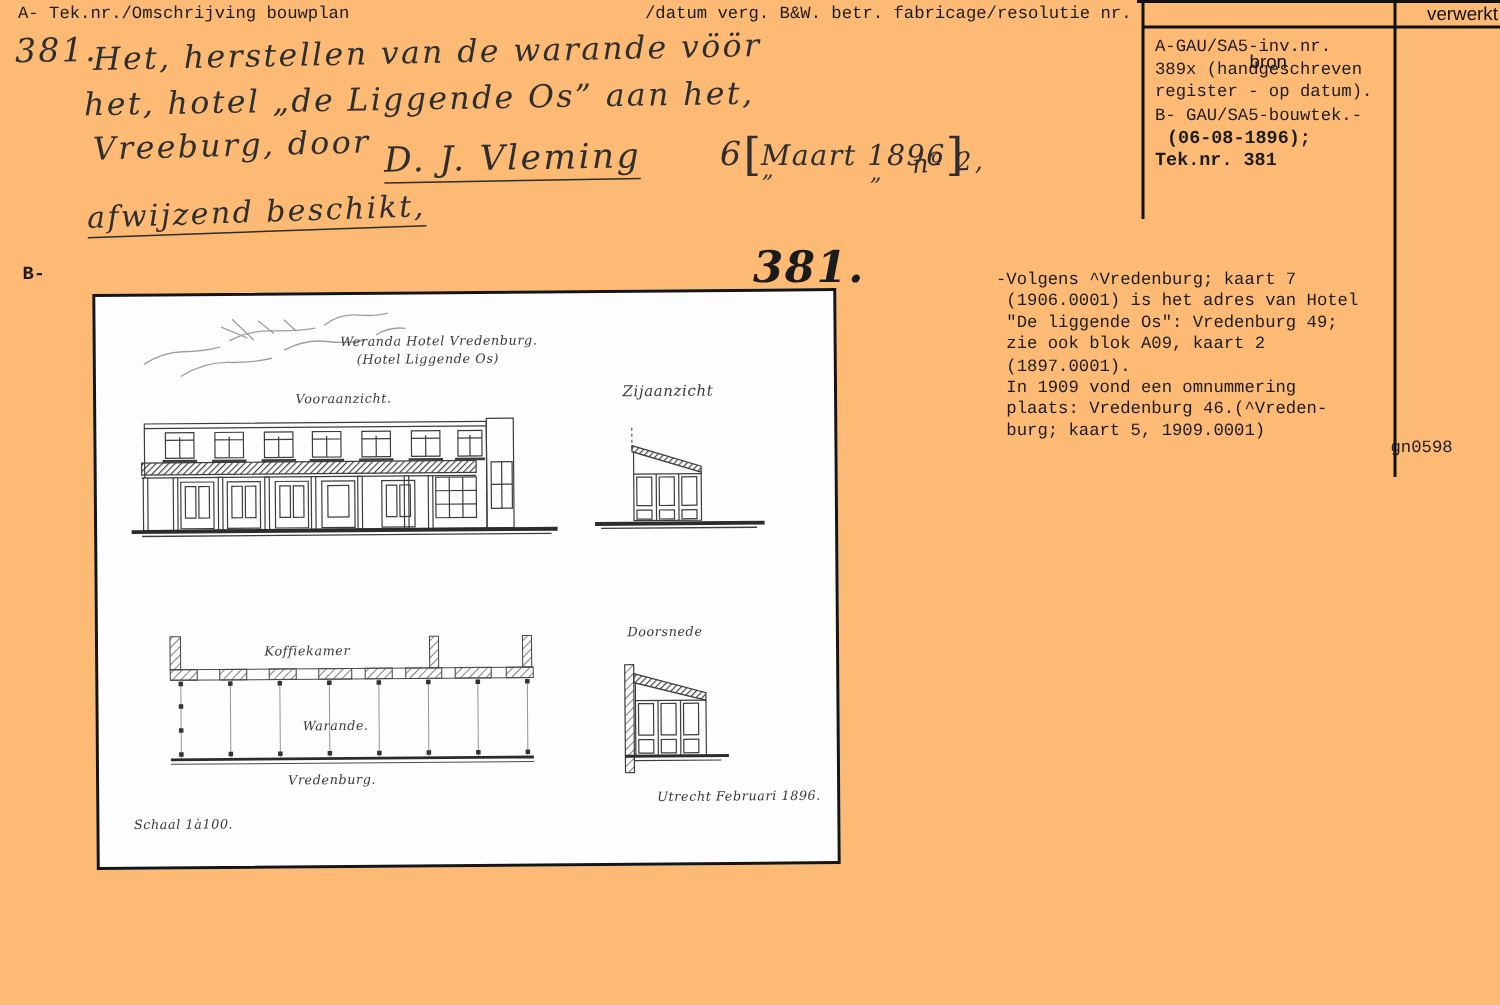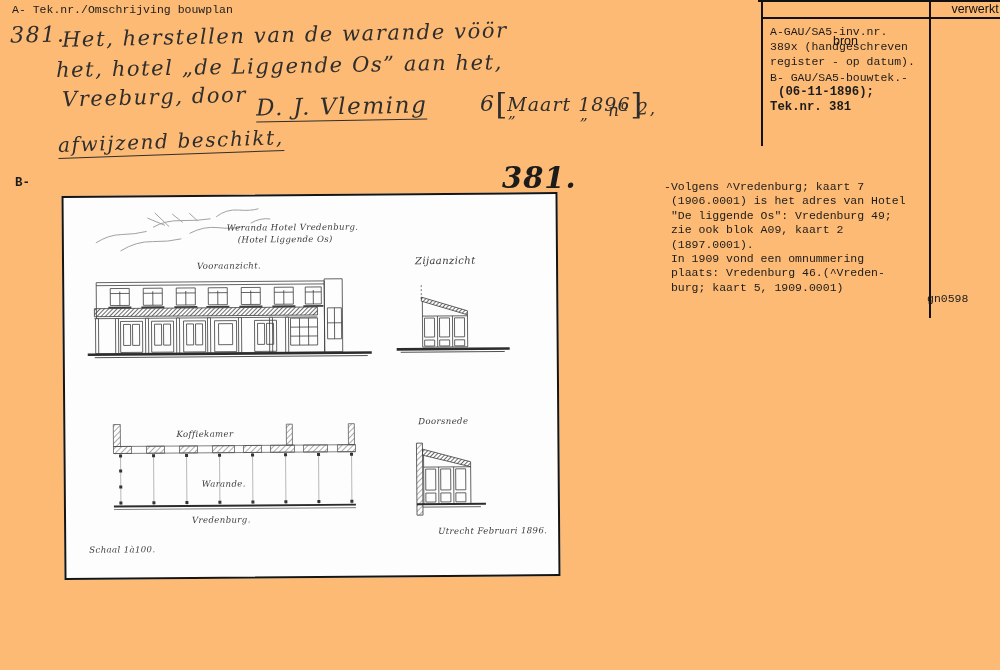--- a/index.html
+++ b/index.html
@@ -17,20 +17,21 @@
   .frame{border:2.2px solid #151515;transform:rotate(-0.45deg);background:#fdfdfd;}
   svg text{font-family:"DejaVu Serif",serif;font-style:italic;fill:#3a3a3a;font-size:8.5px;letter-spacing:0.4px;}
   svg text.big{font-size:10px;}
 </style>
 </head>
 <body>
 
 <div class="page">
 
   <div class="abs mono" style="left:12px;top:2px;">A- Tek.nr./Omschrijving bouwplan</div>
+  <div class="abs mono" style="left:430px;top:2px;">/datum verg. B&amp;W. betr. fabricage/resolutie nr.</div>
 
   <div class="abs rule" style="left:758px;top:0;width:242px;height:2px;"></div>
   <div class="abs rule" style="left:761px;top:0;width:2px;height:146px;"></div>
   <div class="abs rule" style="left:929px;top:0;width:2px;height:318px;"></div>
   <div class="abs rule" style="left:762px;top:17px;width:238px;height:1.6px;"></div>
 
   <div class="abs sans" style="left:762px;top:2px;width:167px;text-align:center;margin-top:32px;">bron</div>
   <div class="abs sans" style="left:930px;top:2px;width:90px;text-align:center;">verwerkt</div>
 
   <div class="abs hw" style="left:10px;top:22px;font-size:22px;transform:rotate(-1deg);">381.</div>
@@ -47,21 +48,21 @@
   <div class="abs hw" style="left:580px;top:106px;font-size:15px;">„</div>
   <div class="abs hw" style="left:608px;top:99px;font-size:17px;transform:rotate(-3deg);">nº 2,</div>
 
   <div class="abs hw hw-underline" style="left:58px;top:129px;font-size:20px;transform:rotate(-2deg);">afwijzend beschikt,</div>
 
   <div class="abs" style="left:770px;top:24px;width:160px;">
     <div class="mono bron-line">A-GAU/SA5-inv.nr.</div>
     <div class="mono bron-line">389x (handgeschreven</div>
     <div class="mono bron-line">register - op datum).</div>
     <div class="mono bron-line">B- GAU/SA5-bouwtek.-</div>
-    <div class="mono bron-line bron-bold" style="margin-left:8px;">(06-11-1896);</div>
+    <div class="mono bron-line bron-bold" style="margin-left:8px;">(06-08-1896);</div>
     <div class="mono bron-line bron-bold" style="">Tek.nr. 381</div>
   </div>
 
   <div class="abs mono" style="left:15px;top:176px;font-size:12.5px;font-weight:bold;">B-</div>
   <div class="abs" style="left:502px;top:161px;font-family:'DejaVu Serif',serif;font-style:italic;font-weight:bold;font-size:29px;color:#1b1b1b;letter-spacing:1px;">381.</div>
 
   <div class="abs" style="left:664px;top:180px;width:265px;">
     <div class="adres-line">-Volgens ^Vredenburg; kaart 7</div>
     <div class="adres-line"> (1906.0001) is het adres van Hotel</div>
     <div class="adres-line"> "De liggende Os": Vredenburg 49;</div>

